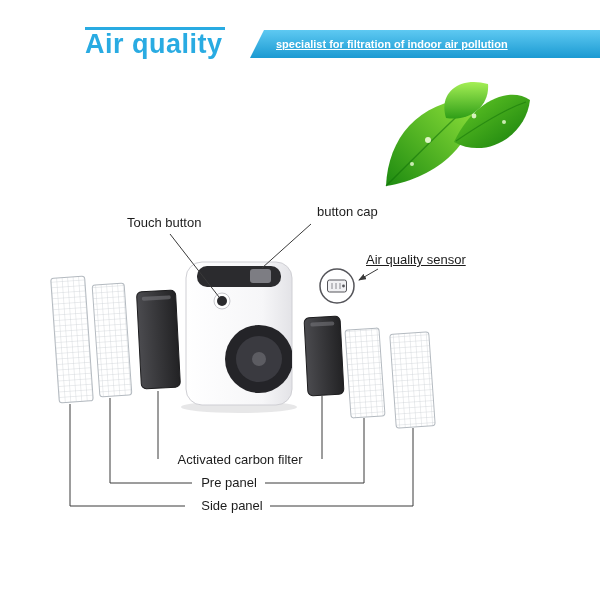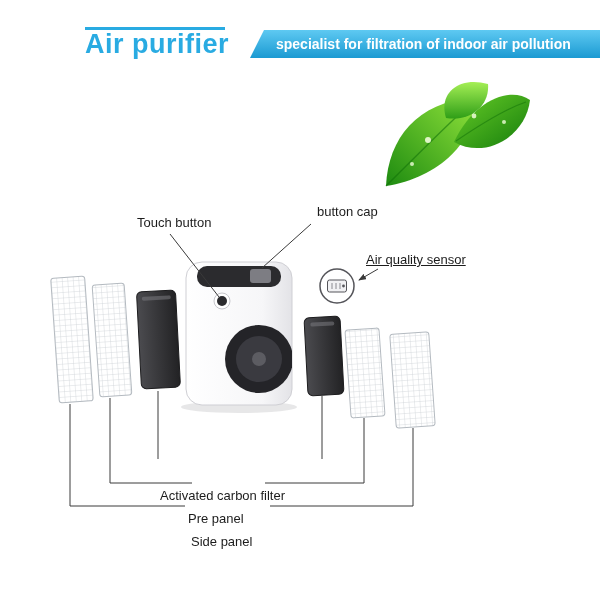--- a/index.html
+++ b/index.html
@@ -15,37 +15,37 @@
     position:absolute; left:85px; top:29px;
     font-size:27px; font-weight:bold; color:var(--brand-blue, #29abe2);
     letter-spacing:0.5px; white-space:nowrap;
   }
   .tagline-banner {
     position:absolute; left:250px; top:30px; width:350px; height:28px;
     background:linear-gradient(180deg, var(--banner-gradient-top, #5ec9f2), var(--banner-gradient-bottom, #1b9ad2));
     clip-path:polygon(14px 0, 100% 0, 100% 100%, 0 100%);
     display:flex; align-items:center; padding-left:26px; box-sizing:border-box;
   }
-  .tagline-text { color:#ffffff; font-size:14px; font-weight:bold; white-space:nowrap; }
+  .tagline-text { color:#ffffff; font-size:11px; font-weight:bold; white-space:nowrap;text-decoration:underline; }
   .leaves { position:absolute; left:368px; top:78px; width:165px; height:120px; }
   .diagram-svg { position:absolute; left:0; top:0; width:600px; height:600px; }
   .dlabel {
     position:absolute; font-size:13px; color:#1c1c1c; white-space:nowrap;
   }
-  .dlabel.centered { text-align:left;margin-top:36px; }
+  .dlabel.centered { text-align:center; }
   .dlabel.airq { width:100px; line-height:17px; white-space:normal;text-decoration:underline; }
 </style>
 </head>
 <body>
 
 <div class="page">
 
   <div>
     <div class="title-topline"></div>
-    <div class="page-title">Air purifier</div>
+    <div class="page-title">Air quality</div>
     <div class="tagline-banner">
       <span class="tagline-text">specialist for filtration of indoor air pollution</span>
     </div>
   </div>
 
   <svg class="leaves" viewBox="0 0 165 120" aria-hidden="true">
     <defs>
       <linearGradient id="lgA" x1="0" y1="1" x2="1" y2="0">
         <stop offset="0" stop-color="#1d8a10"></stop>
           <stop offset="1" stop-color="#8fe23a"></stop>
@@ -142,20 +142,20 @@
       <path d="M378,269 L359,280" marker-end="url(#arrow)"></path>
       <path d="M158,391 V459"></path>
       <path d="M322,396 V459"></path>
       <path d="M110,398 V483 H192"></path>
       <path d="M364,418 V483 H265"></path>
       <path d="M70,404 V506 H185"></path>
       <path d="M413,428 V506 H270"></path>
     </g>
   </svg>
 
-  <div class="dlabel" style="left:137px; top:215px;">Touch button</div>
+  <div class="dlabel" style="left:127px; top:215px;">Touch button</div>
   <div class="dlabel" style="left:317px; top:204px;">button cap</div>
   <div class="dlabel airq" style="left:366px; top:251px;">Air quality sensor</div>
   <div class="dlabel centered" style="left:160px; top:452px; width:160px;">Activated carbon filter</div>
   <div class="dlabel centered" style="left:188px; top:475px; width:82px;">Pre panel</div>
   <div class="dlabel centered" style="left:191px; top:498px; width:82px;">Side panel</div>
 
 </div>
 
 </body></html>

